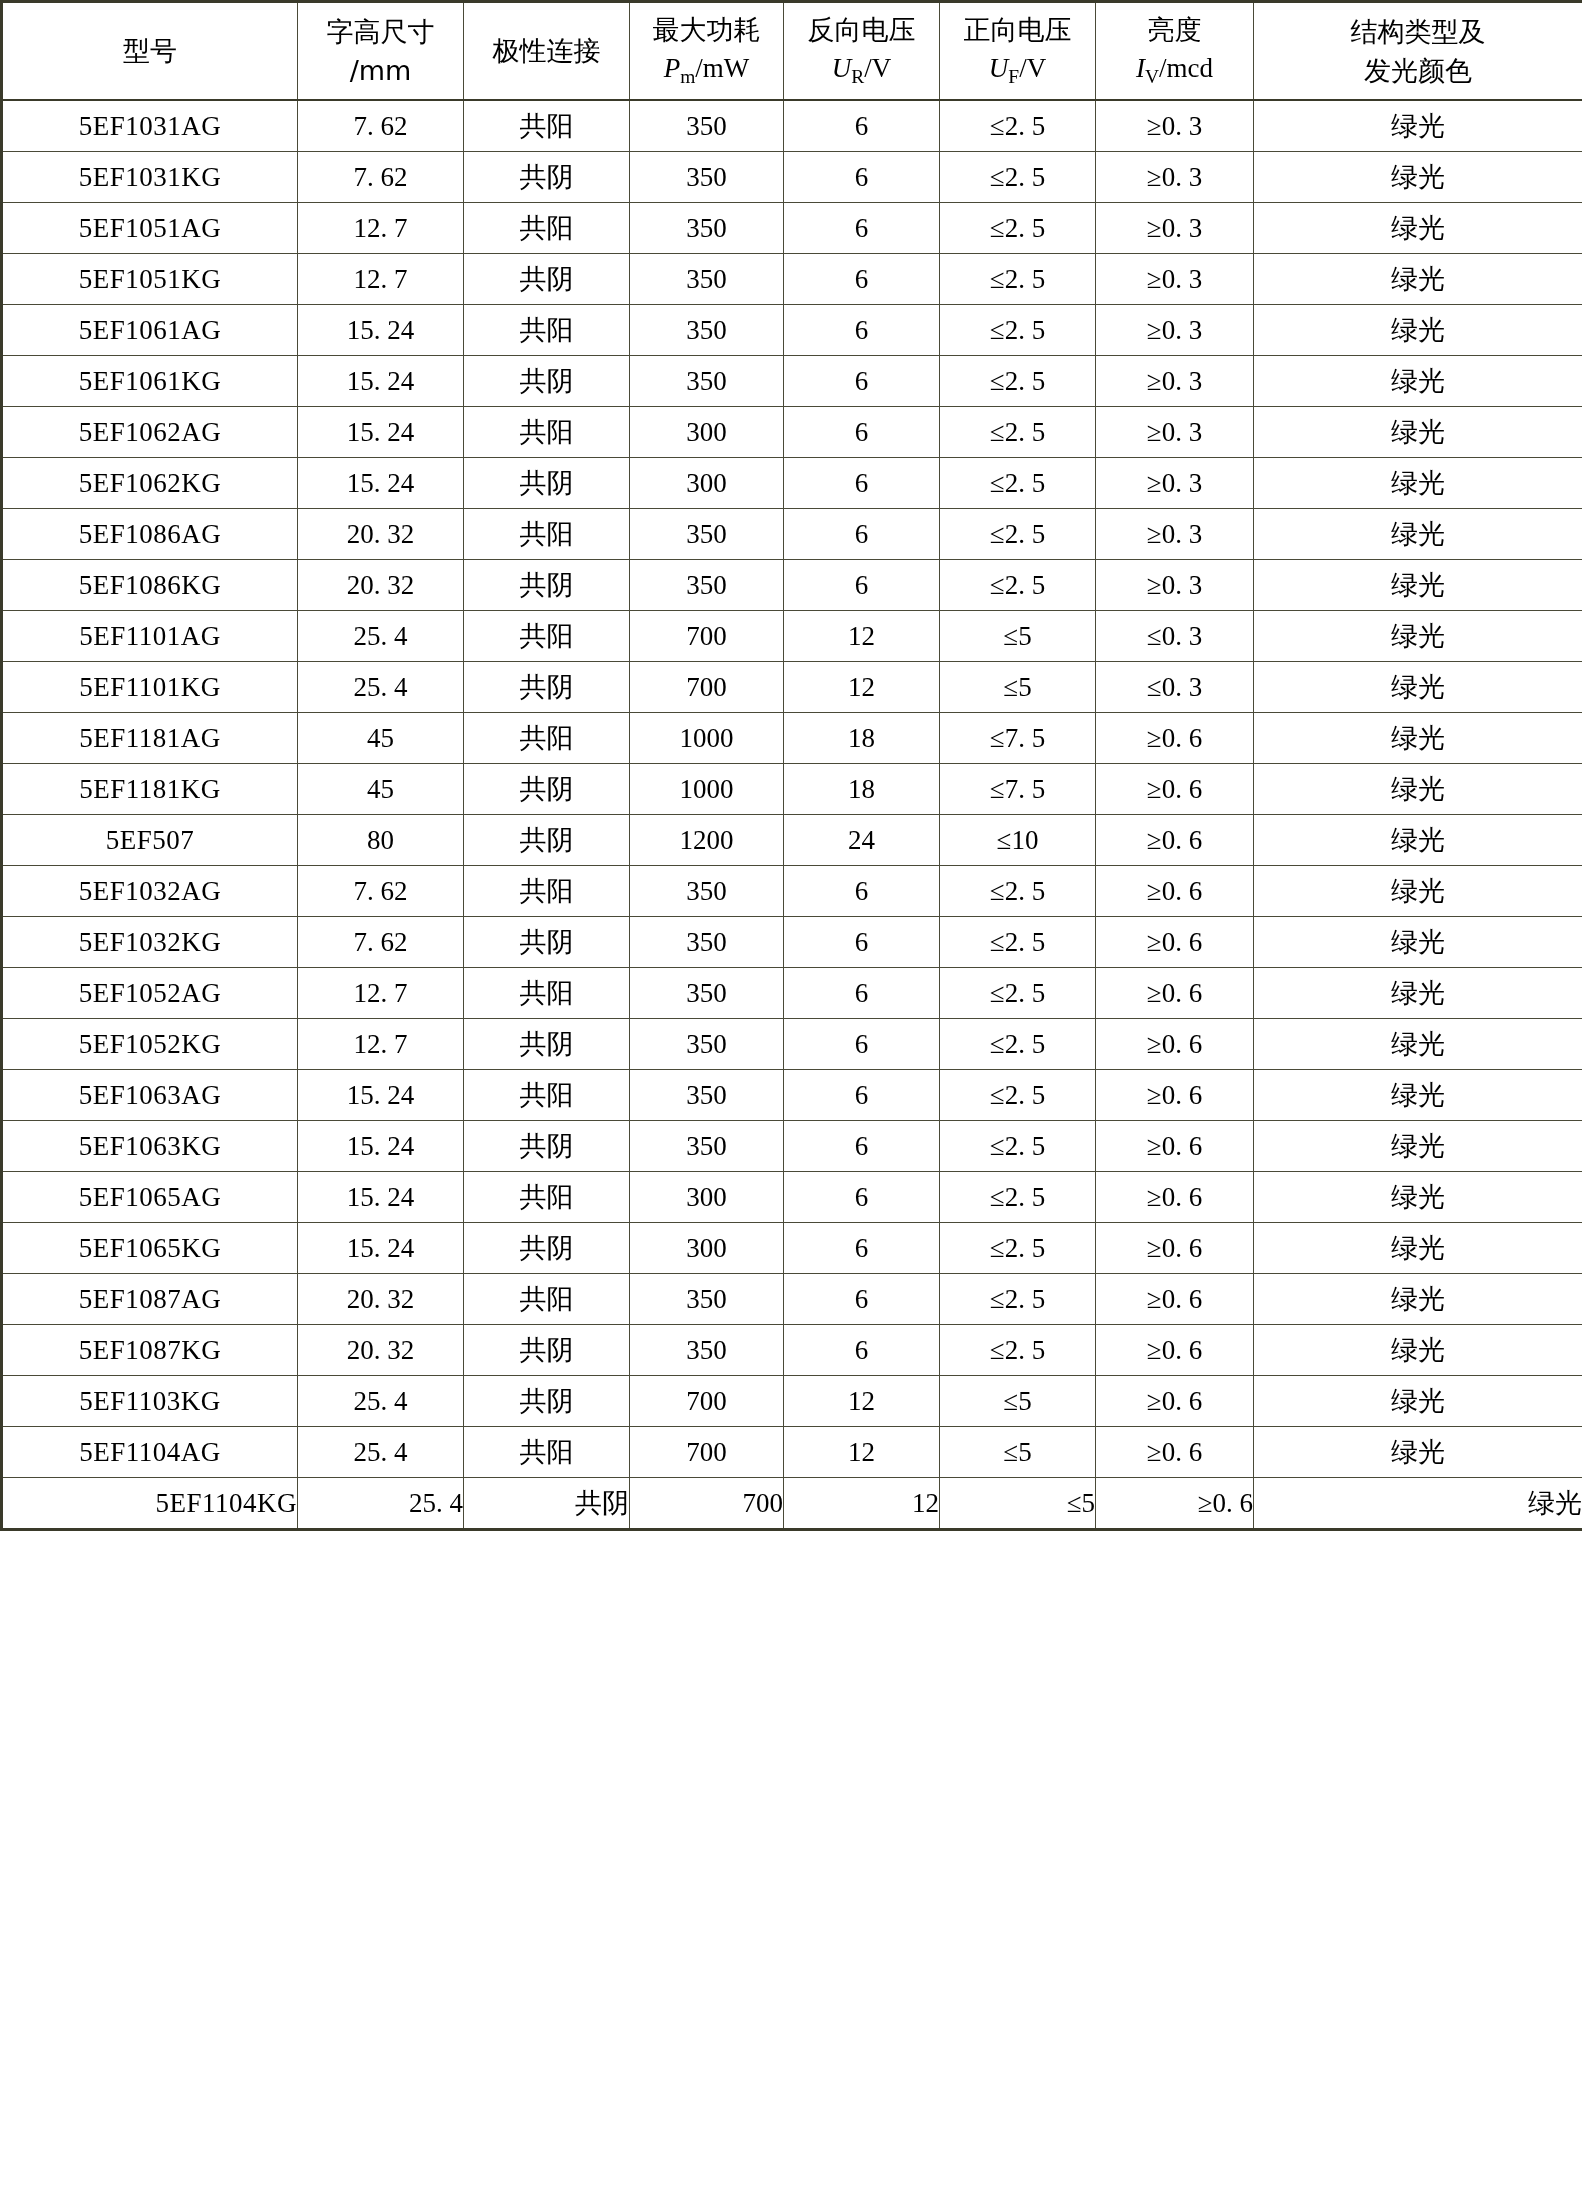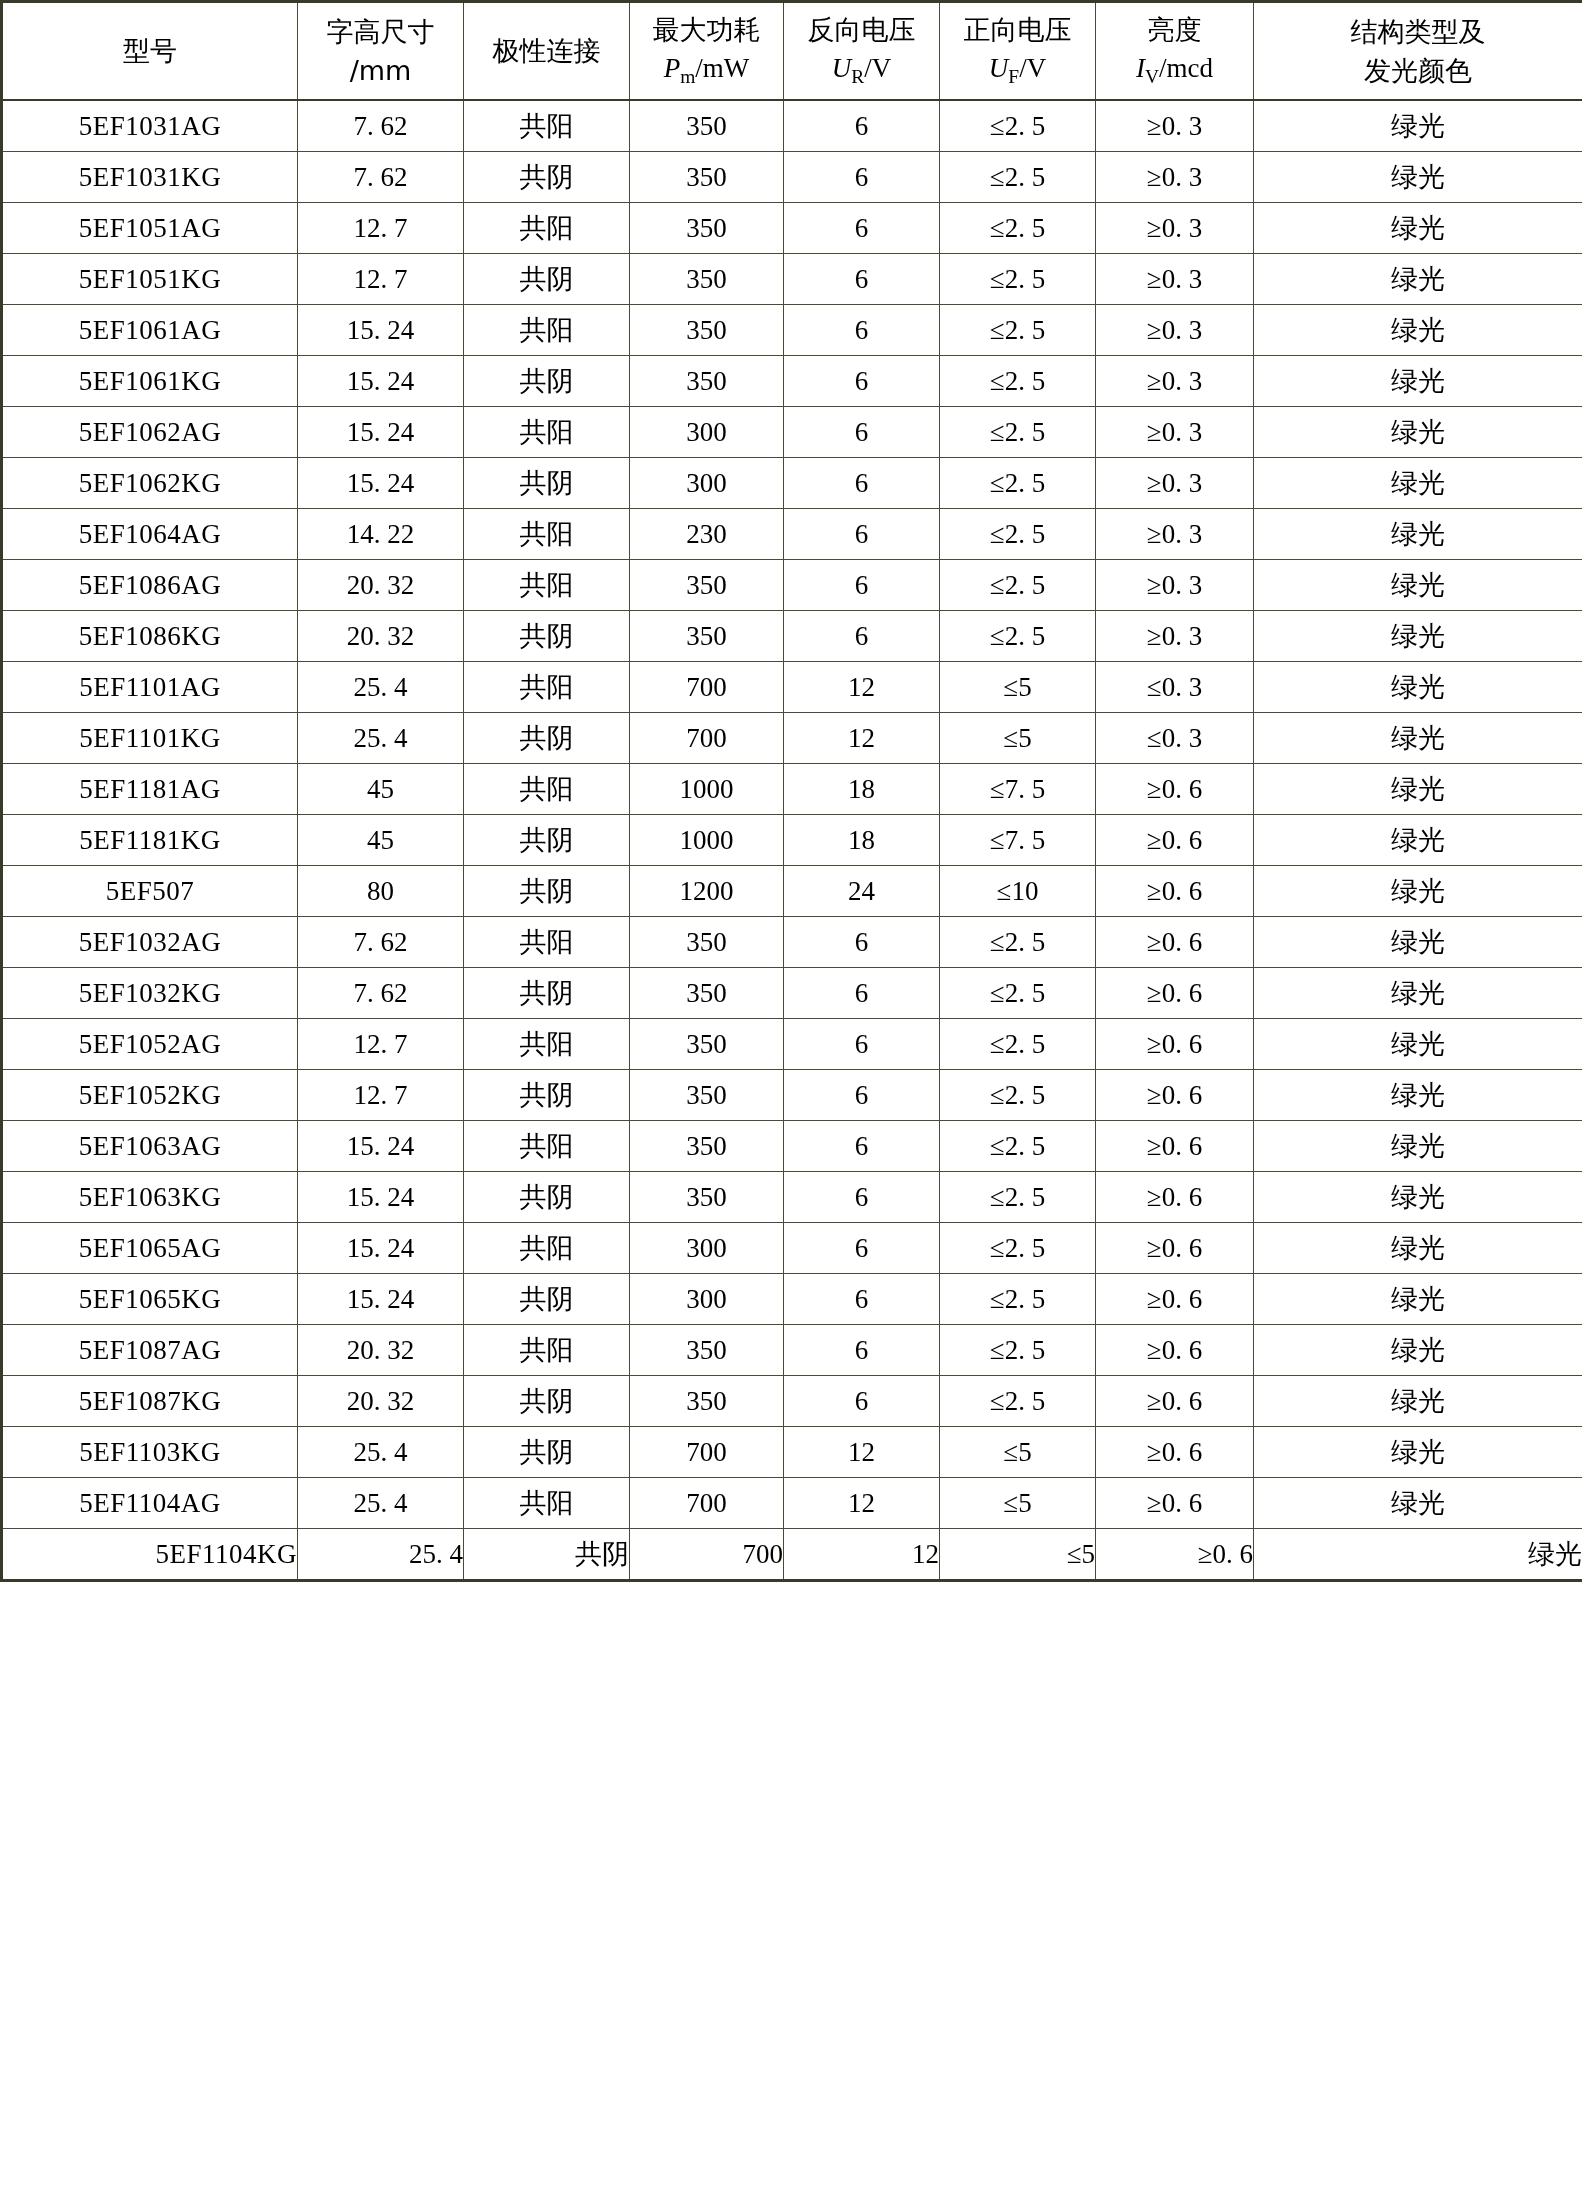--- a/index.html
+++ b/index.html
@@ -196,30 +196,20 @@
           <td class="model">5EF1062KG</td>
           <td class="numcell">15. 24</td>
           <td class="cn">共阴</td>
           <td class="numcell">300</td>
           <td class="numcell">6</td>
           <td class="numcell">≤2. 5</td>
           <td class="numcell">≥0. 3</td>
           <td class="cn">绿光</td>
         </tr>
         <tr class="data-row">
-          <td class="model">5EF1064AG</td>
-          <td class="numcell">14. 22</td>
-          <td class="cn">共阳</td>
-          <td class="numcell">230</td>
-          <td class="numcell">6</td>
-          <td class="numcell">≤2. 5</td>
-          <td class="numcell">≥0. 3</td>
-          <td class="cn">绿光</td>
-        </tr>
-        <tr class="data-row">
           <td class="model">5EF1086AG</td>
           <td class="numcell">20. 32</td>
           <td class="cn">共阳</td>
           <td class="numcell">350</td>
           <td class="numcell">6</td>
           <td class="numcell">≤2. 5</td>
           <td class="numcell">≥0. 3</td>
           <td class="cn">绿光</td>
         </tr>
         <tr class="data-row">

